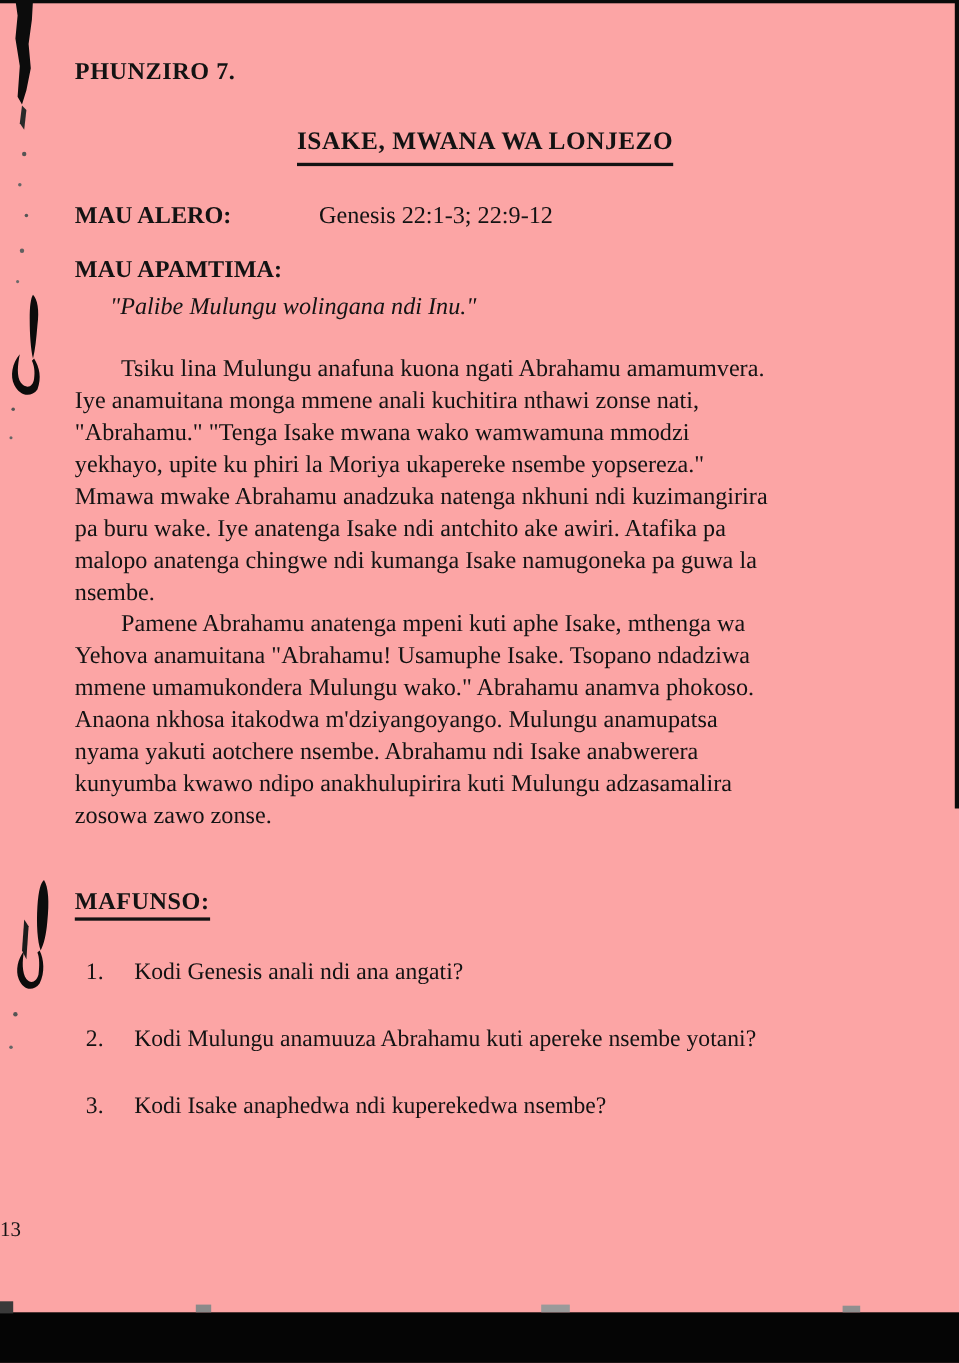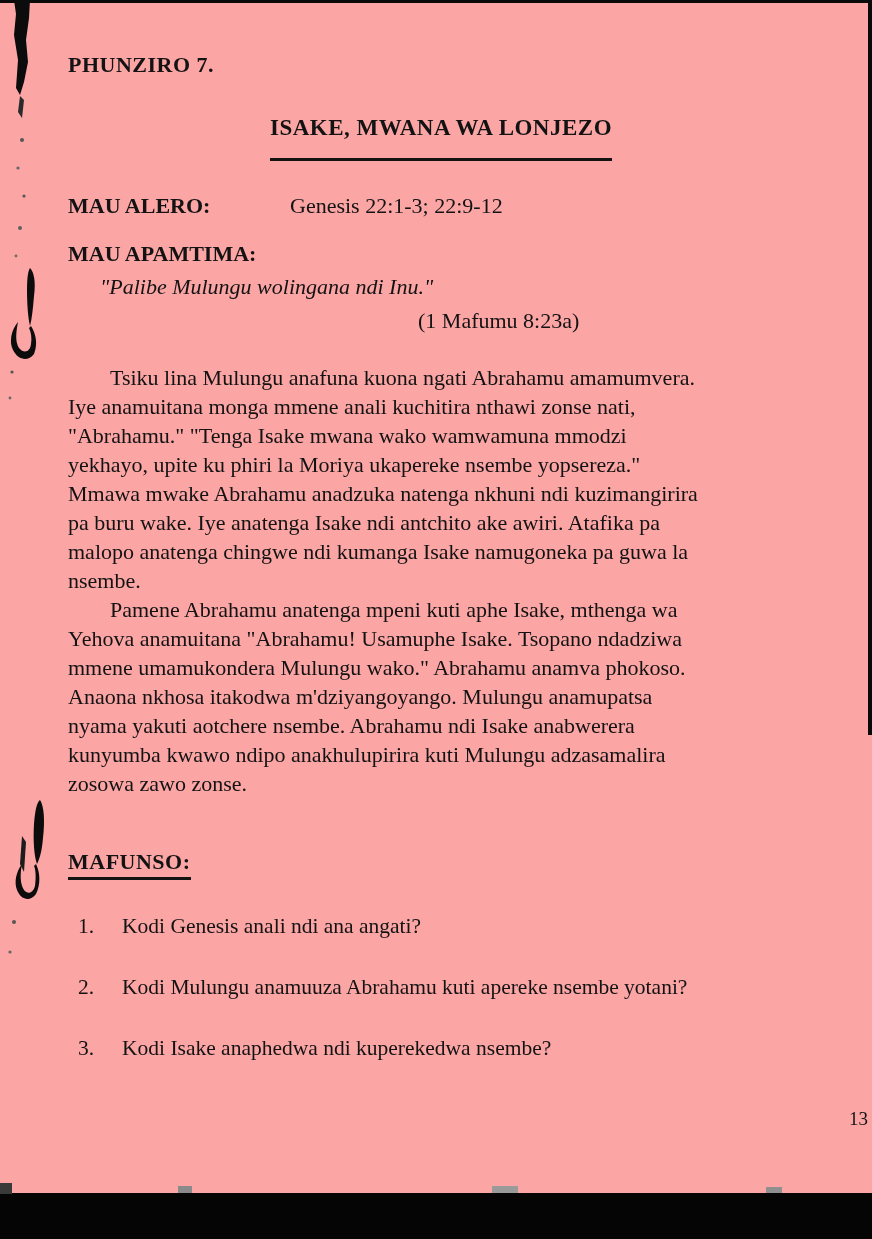--- a/index.html
+++ b/index.html
@@ -27,21 +27,21 @@
     text-align: center;
     margin-top: 36px;
     line-height: 28px;
   }
   .lesson-title {
     display: inline-block;
     font-size: 23px;
     font-weight: bold;
     letter-spacing: 0.5px;
     border-bottom: 3px solid #131313;
-    padding-bottom: 16px;
+    padding-bottom: 6px;
   }
   .scripture-row { margin-top: 32px; line-height: 26px; }
   .scripture-label {
     display: inline-block;
     width: 222px;
     font-size: 22px;
     font-weight: bold;
   }
   .scripture-ref { font-size: 22px; }
   .memory-label {
@@ -87,23 +87,23 @@
   .question-item {
     display: flex;
     margin-bottom: 33px;
     font-size: 21.5px;
     line-height: 28px;
   }
   .question-number { width: 44px; flex: none; padding-left: 10px; }
   .question-text { flex: 1; }
   .page-number {
     position: absolute;
-    left: 0; right: 4px;
+    left: 0; right: 15px;
     top: 1108px;
-    text-align: right;
+    text-align: left;
     font-size: 19px;
     z-index: 2;
   }
   
   .artifact { position: absolute; z-index: 1; }
   .edge-top    { left: 0; top: 0; width: 872px; height: 3px; background: #0a0a0a; }
   .edge-right  { right: 0; top: 0; width: 4px; height: 735px; background: #0a0a0a; }
   .edge-bottom { left: 0; top: 1193px; width: 872px; height: 46px; background: #050505; }
   .bottom-chip { left: 0; top: 1183px; width: 12px; height: 11px; background: #3a3a3a; }
   .noise-1 { left: 178px; top: 1186px; width: 14px; height: 7px; background: #8a8a8a; }
@@ -154,21 +154,20 @@
     <div class="title-row">
       <span class="lesson-title">ISAKE, MWANA WA LONJEZO</span>
     </div>
 
     <div class="scripture-row">
       <span class="scripture-label">MAU ALERO:</span><span class="scripture-ref">Genesis 22:1-3; 22:9-12</span>
     </div>
 
     <div class="memory-label">MAU APAMTIMA:</div>
     <div class="memory-quote">"Palibe Mulungu wolingana ndi Inu."</div>
-    <div class="memory-citation">(1 Mafumu 8:23a)</div>
 
     <div class="story">
       <p>Tsiku lina Mulungu anafuna kuona ngati Abrahamu amamumvera.
 Iye anamuitana monga mmene anali kuchitira nthawi zonse nati,
 "Abrahamu."  "Tenga Isake mwana wako wamwamuna mmodzi
 yekhayo, upite ku phiri la Moriya ukapereke nsembe yopsereza."
 Mmawa mwake Abrahamu anadzuka natenga nkhuni ndi kuzimangirira
 pa buru wake.  Iye anatenga Isake ndi antchito ake awiri.  Atafika pa
 malopo anatenga chingwe ndi kumanga Isake namugoneka pa guwa la
 nsembe.</p>

